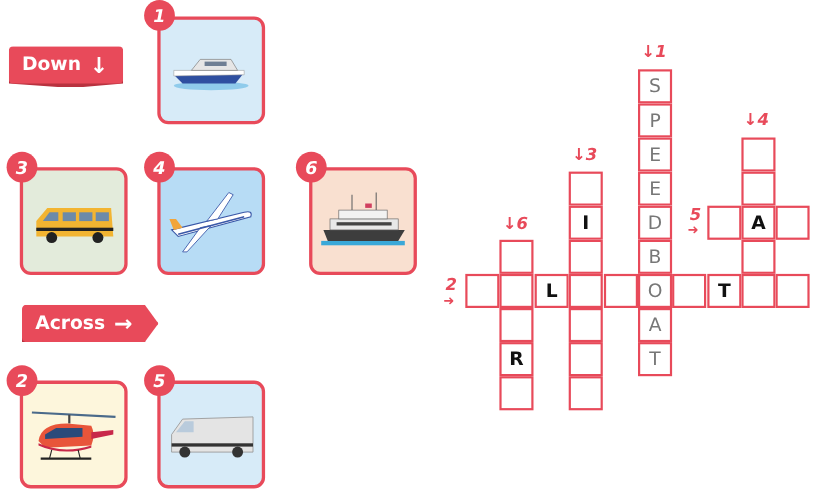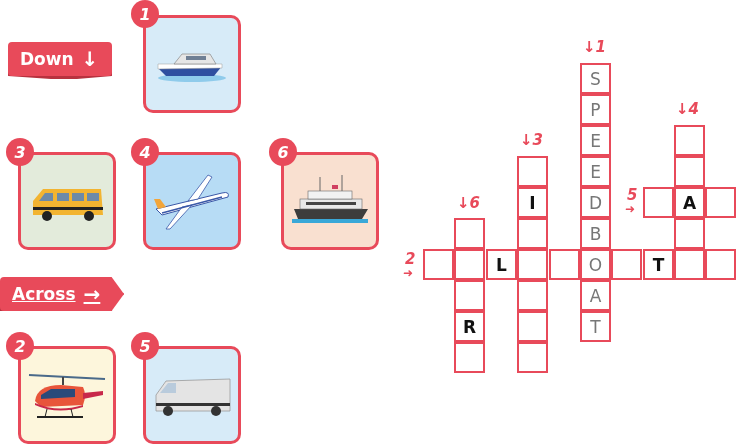--- a/index.html
+++ b/index.html
@@ -1,20 +1,20 @@
 <!DOCTYPE html>
 <html><head>
 <meta charset="utf-8">
 <style>
   html,body{margin:0;padding:0;}
   body{width:739px;height:445px;background:#ffffff;position:relative;overflow:hidden;font-family:"DejaVu Sans",sans-serif;}
   .banner{position:absolute;height:34px;background:#e84a5a;color:#fff;font-weight:bold;font-size:17px;display:flex;align-items:center;padding:12px 12px;box-sizing:border-box;border-radius:4px;box-shadow:0 3px 0 #b8323f;}
   .banner .arrow{margin-left:8px;font-size:20px;}
   .banner.down{left:8px;top:42px;width:104px;clip-path:polygon(0 0,100% 0,100% 100%,55% 112%,0 100%);}
-  .banner.across{left:0;top:277px;width:124px;clip-path:polygon(0 0,90% 0,100% 50%,90% 100%,0 100%);text-decoration:underline;}
+  .banner.across{left:20px;top:277px;width:124px;clip-path:polygon(0 0,90% 0,100% 50%,90% 100%,0 100%);}
   .card{position:absolute;width:98px;height:98px;border:3px solid #e84a5a;border-radius:10px;box-sizing:border-box;overflow:hidden;display:flex;align-items:center;justify-content:center;}
   .badge{position:absolute;width:28px;height:28px;border-radius:50%;background:#e84a5a;color:#fff;font-weight:bold;font-size:16px;display:flex;align-items:center;justify-content:center;font-style:italic;z-index:2;}
   .pic{width:80px;height:60px;}
   .cell{position:absolute;width:31px;height:31px;border:2px solid #e84a5a;box-sizing:border-box;background:#fff;display:flex;align-items:center;justify-content:center;font-size:17px;font-family:"DejaVu Sans",sans-serif;}
   .cell.given{color:#111;font-weight:bold;}
   .cell.answer{color:#777;}
   .clue{position:absolute;color:#e84a5a;font-weight:bold;font-style:italic;font-size:15px;}
 </style>
 </head>
 <body>

